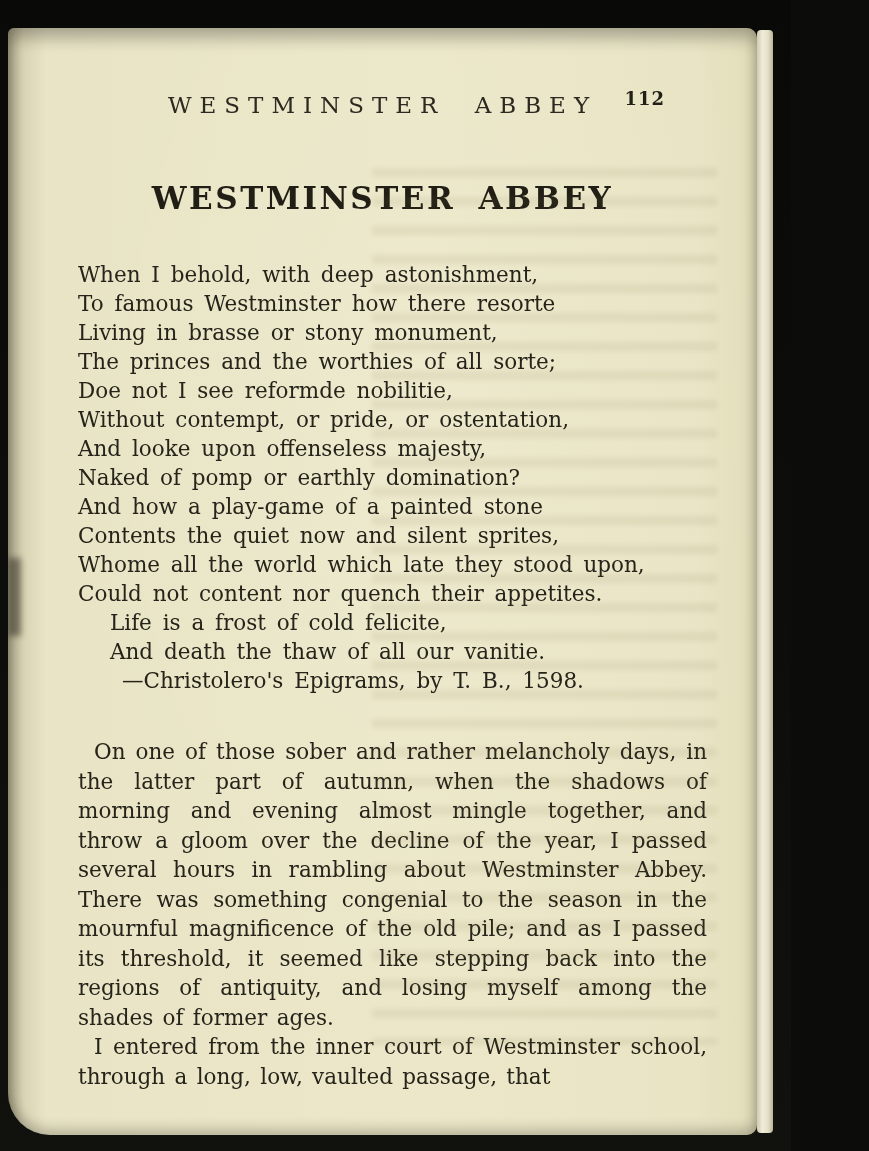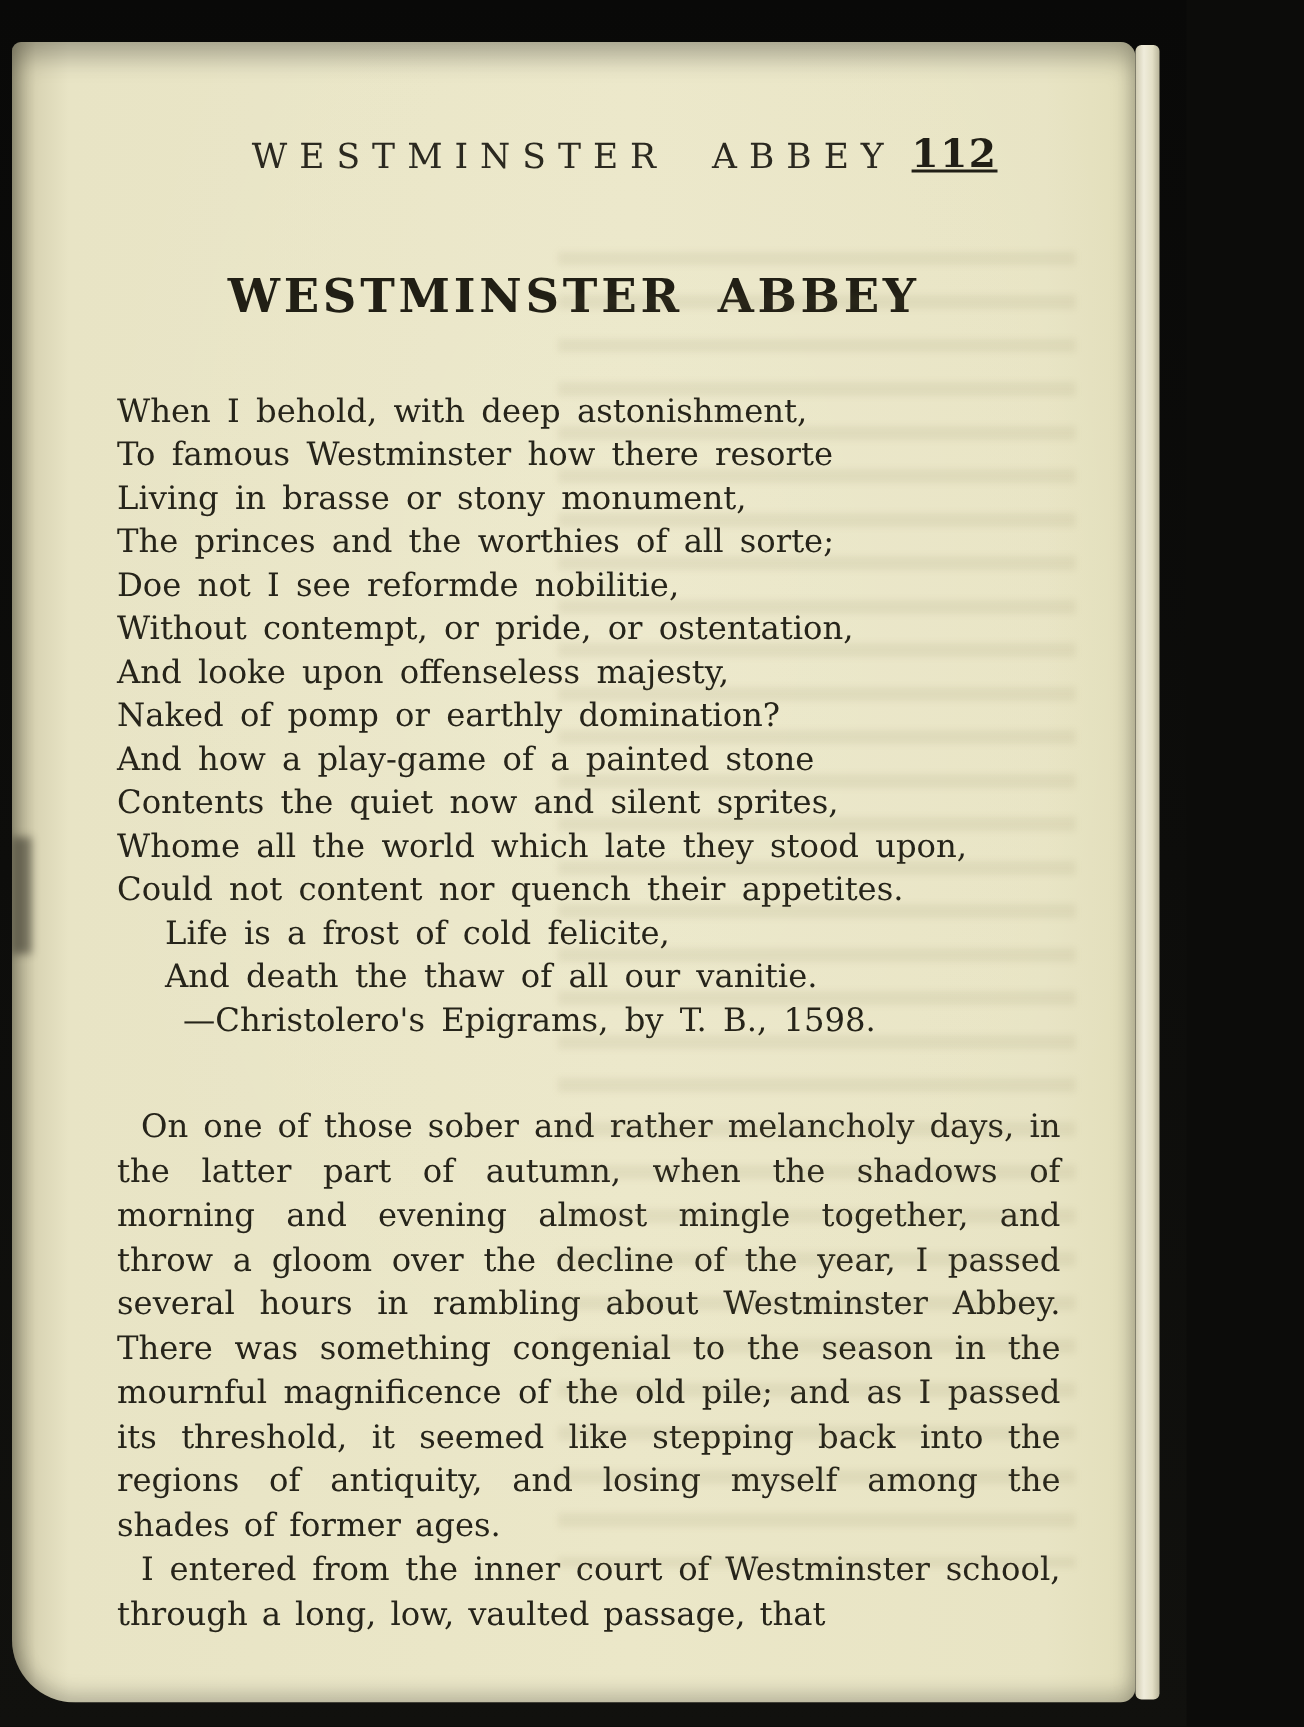--- a/index.html
+++ b/index.html
@@ -58,25 +58,24 @@
     text-align: center;
     font-size: 23px;
     letter-spacing: 8px;
     word-spacing: 14px;
     color: #2b2920;
   }
   .page-number {
     position: absolute;
     right: 92px; top: -4px;
     font-weight: bold;
-    font-size: 26px;
+    font-size: 18px;
     letter-spacing: 1px;
     word-spacing: 0;
     color: #211f16;
-    text-decoration: underline;
   }
   .chapter-title {
     margin: 62px 0 0 0;
     text-align: center;
     font-size: 31px;
     font-weight: 700;
     letter-spacing: 2.5px;
     word-spacing: 10px;
     color: #211f15;
   }

